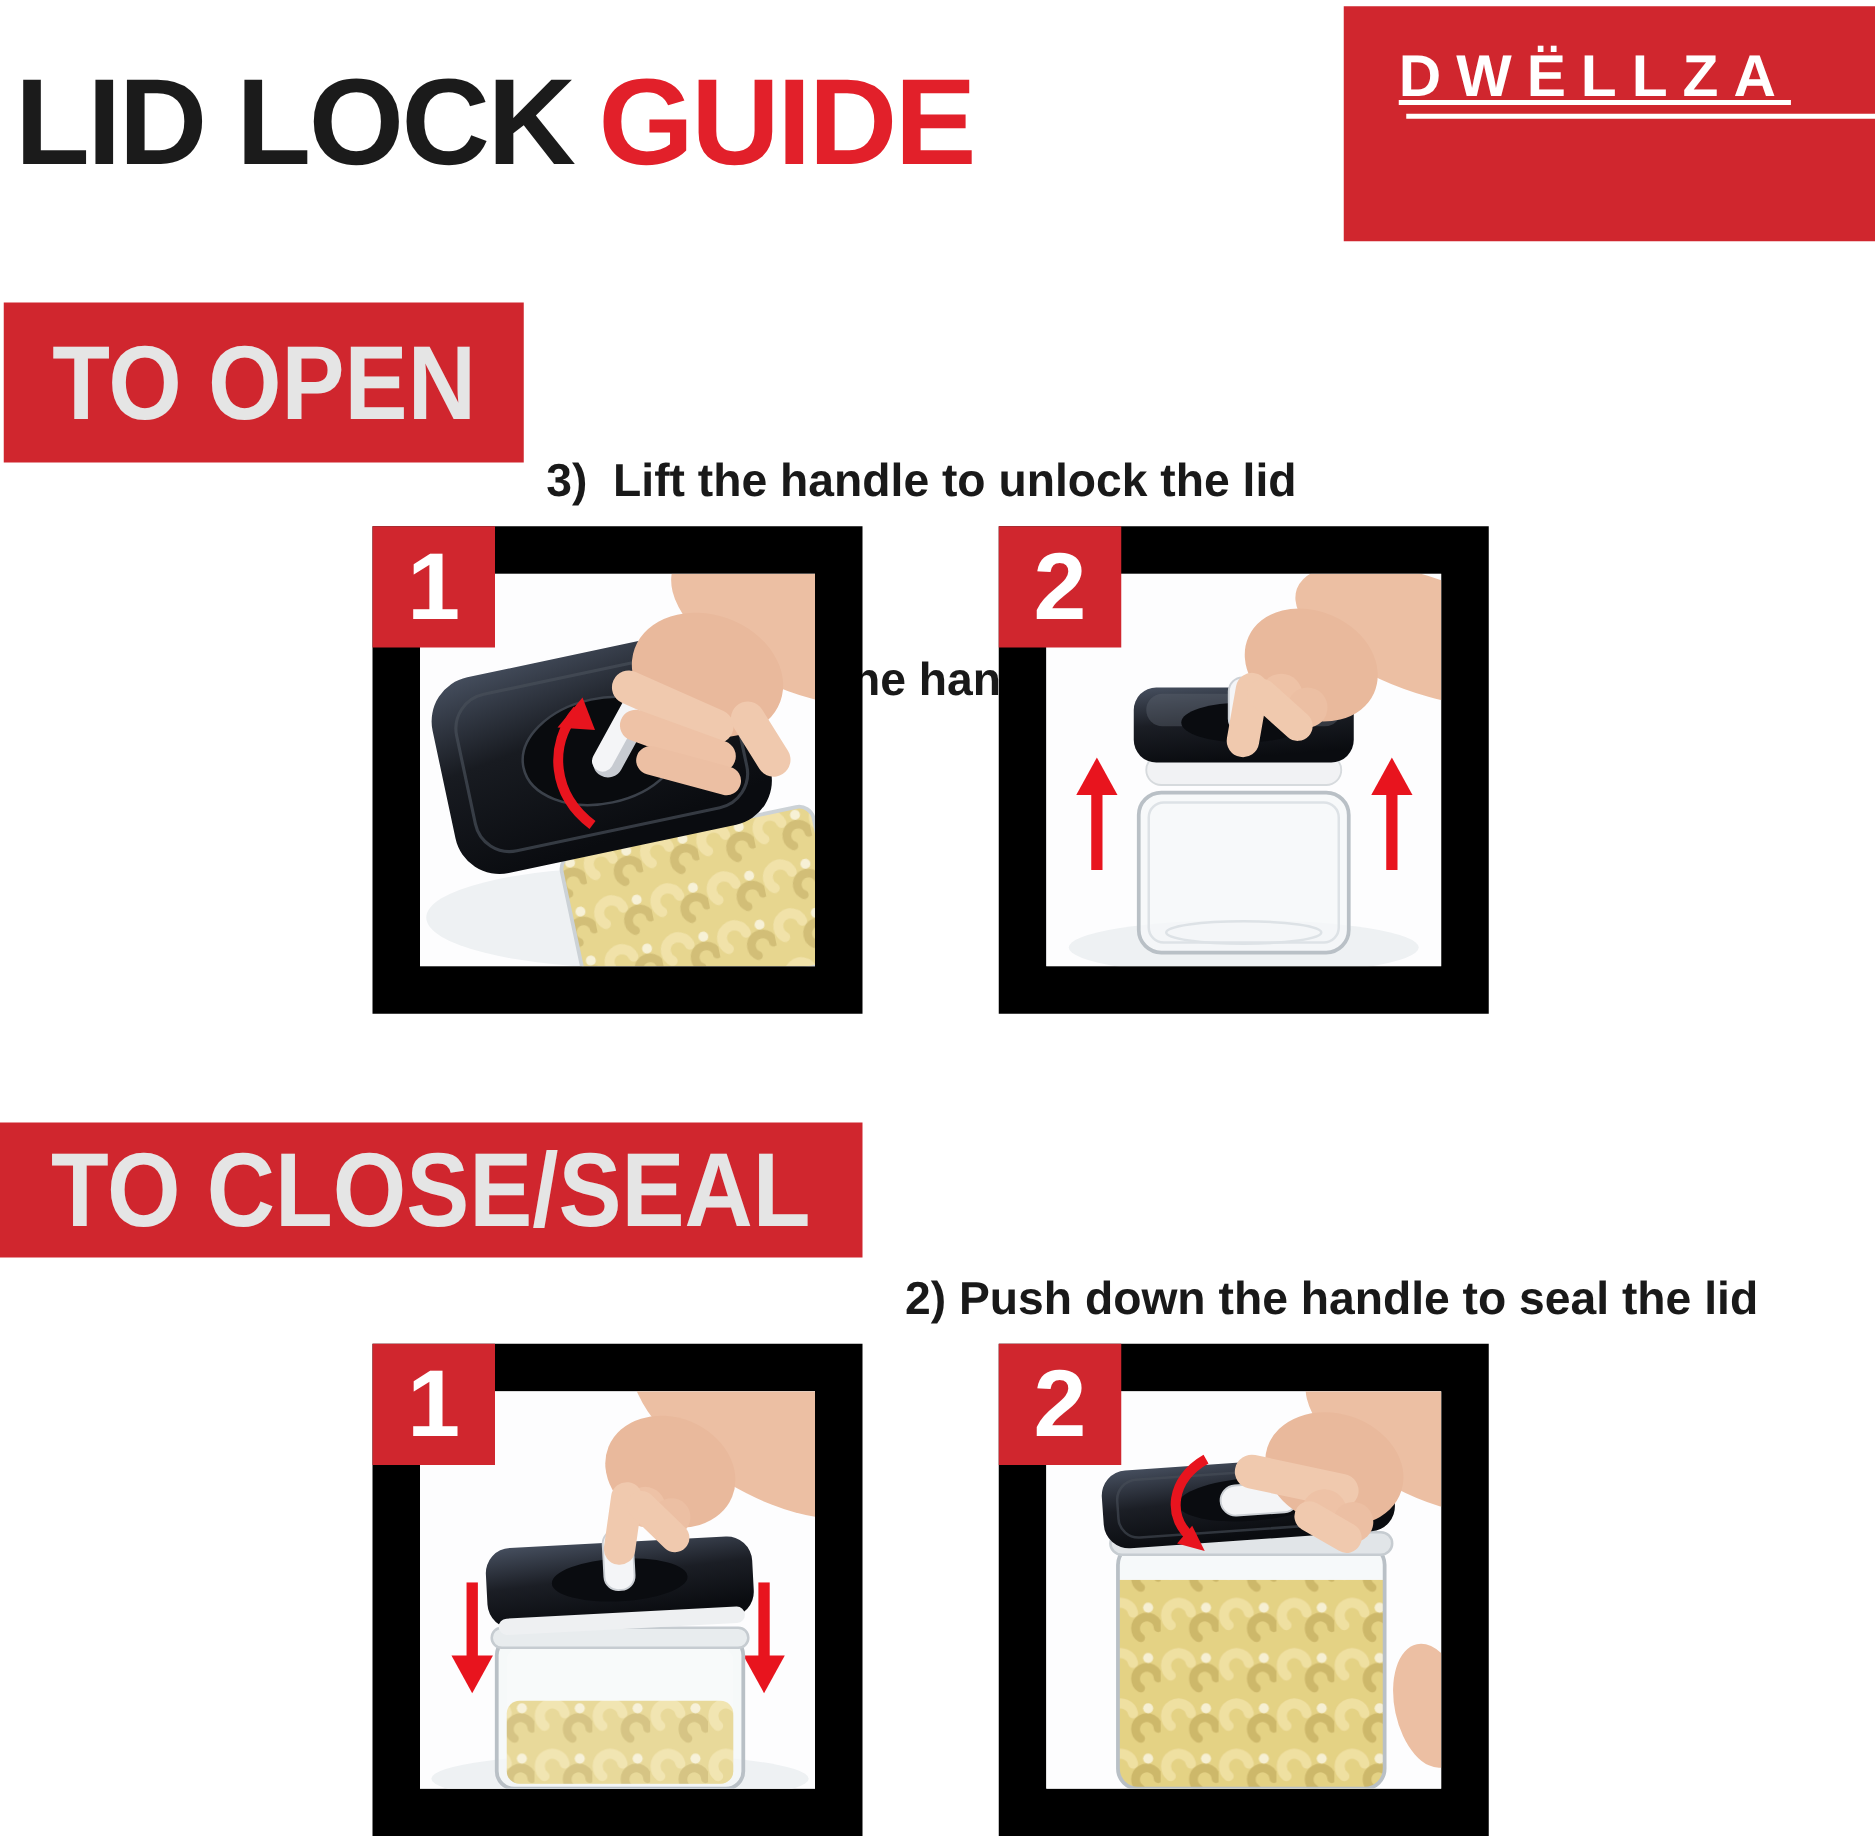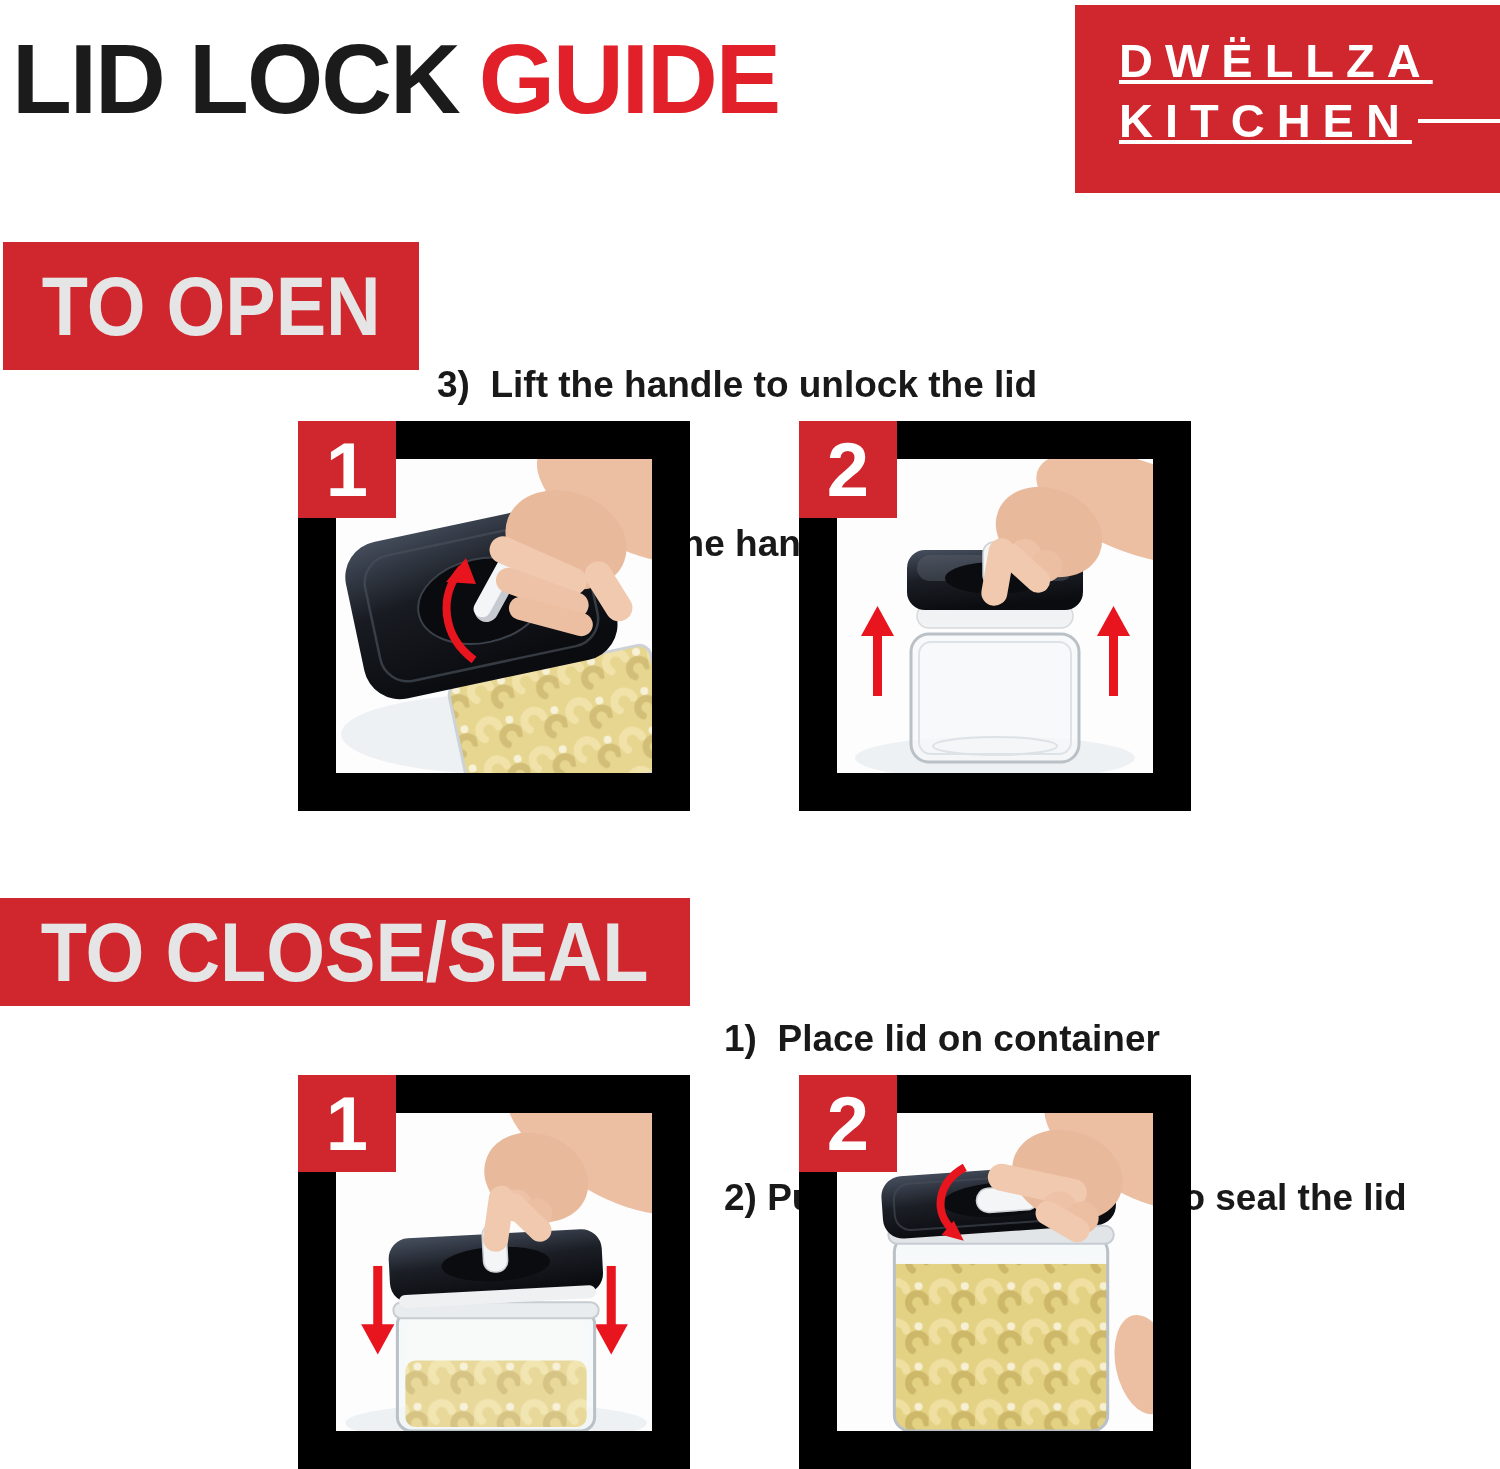--- a/index.html
+++ b/index.html
@@ -1,20 +1,20 @@
 <!DOCTYPE html>
 <html style="--red: #d0262e; --guideRed: #e2202a; --ink: #1b1b1b; --arrowRed: #e8141e;"><head>
 <meta charset="utf-8">
 <style>
   html,body{margin:0;padding:0;background:#fff;}
   .canvas{position:relative;width:1500px;height:1469px;background:#ffffff;
           font-family:"Liberation Sans",sans-serif;overflow:hidden;}
 
   
-  .title{position:absolute;left:12px;top:30px;font-size:98px;font-weight:bold;
+  .title{position:absolute;left:12px;top:48px;font-size:98px;font-weight:bold;
          letter-spacing:-2px;color:#1b1b1b;white-space:nowrap;line-height:1;}
   .title .red{color:var(--guideRed,#e2202a);margin-left:20px;}
 
   .logo{position:absolute;left:1075px;top:5px;width:460px;height:188px;
         background:var(--red,#d2262e);color:#fff;box-sizing:border-box;
         padding:26px 0 16px 44px;text-decoration:underline;}
   .logo-l1,.logo-l2{font-size:47px;font-weight:bold;letter-spacing:12px;line-height:60px;}
   .logo-l2{display:flex;align-items:center;}
   .dash{flex:1;height:4px;background:#fff;margin-left:6px;}
 
@@ -50,21 +50,20 @@
 
 <div class="canvas">
 
   <div class="title">
     <span>LID LOCK</span><span class="red">GUIDE</span>
   </div>
 
   <div class="logo">
     <div class="logo-l1">DWËLLZA</div>
     <div class="logo-l2">
-      <span>KITCHEN</span>
       <span class="dash"></span>
     </div>
   </div>
 
   <div class="banner open">
     <span>TO OPEN</span>
   </div>
   <div class="steps open">
     <div class="step">3)  Lift the handle to unlock the lid</div>
     <div class="step">2) Pull up on the handle to remove the lid</div>
@@ -161,21 +160,20 @@
           <rect x="156" y="98" width="62" height="24" rx="12" transform="rotate(42 187 110)" fill="#f0c9ae"></rect>
         </g>
       </svg>
     </div>
   </div>
 
   <div class="banner close">
     <span>TO CLOSE/SEAL</span>
   </div>
   <div class="steps close">
-    <div class="step">1)  Place lid on container</div>
     <div class="step">2) Push down the handle to seal the lid</div>
   </div>
 
   <div class="panel cp1">
     <div class="badge">1</div>
     <div class="photo">
       <svg viewBox="0 0 316 316" preserveAspectRatio="xMidYMid slice">
         <defs>
           <linearGradient id="lg3" x1="0" y1="0" x2="0.25" y2="1">
             <stop offset="0" stop-color="#475060"></stop>

